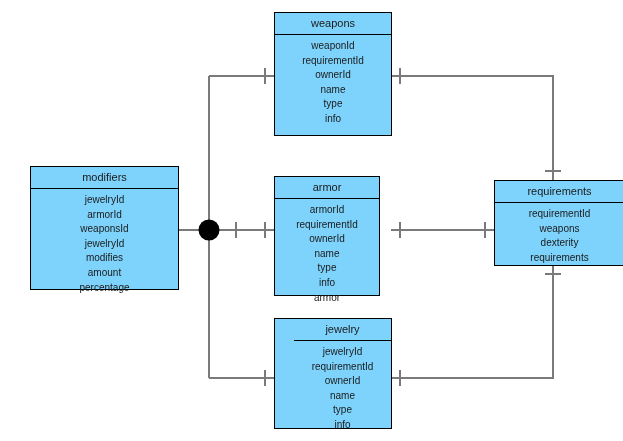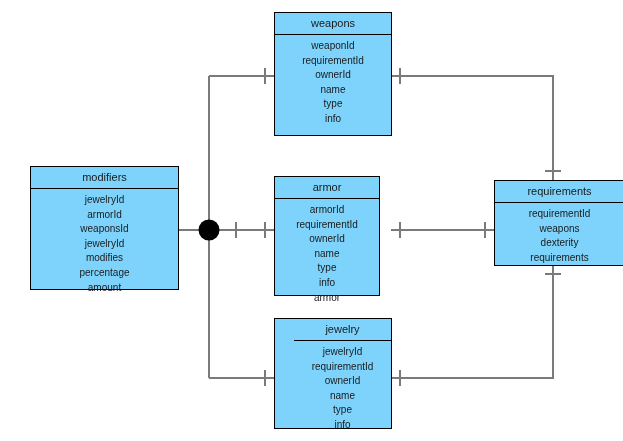--- a/index.html
+++ b/index.html
@@ -138,22 +138,22 @@
   </div>
 
   <div class="entity" style="left:30px; top:166px; width:149px; height:124px;">
     <div class="entity-title">modifiers</div>
     <div class="entity-attrs">
       <div class="attr">jewelryId</div>
       <div class="attr">armorId</div>
       <div class="attr">weaponsId</div>
       <div class="attr">jewelryId</div>
       <div class="attr">modifies</div>
+      <div class="attr">amount</div>
       <div class="attr">percentage</div>
-      <div class="attr">amount</div>
     </div>
   </div>
 
   <div class="entity" style="left:494px; top:180px; width:131px; height:86px;">
     <div class="entity-title">requirements</div>
     <div class="entity-attrs">
       <div class="attr">requirementId</div>
       <div class="attr">weapons</div>
       <div class="attr">dexterity</div>
       <div class="attr">requirements</div>

